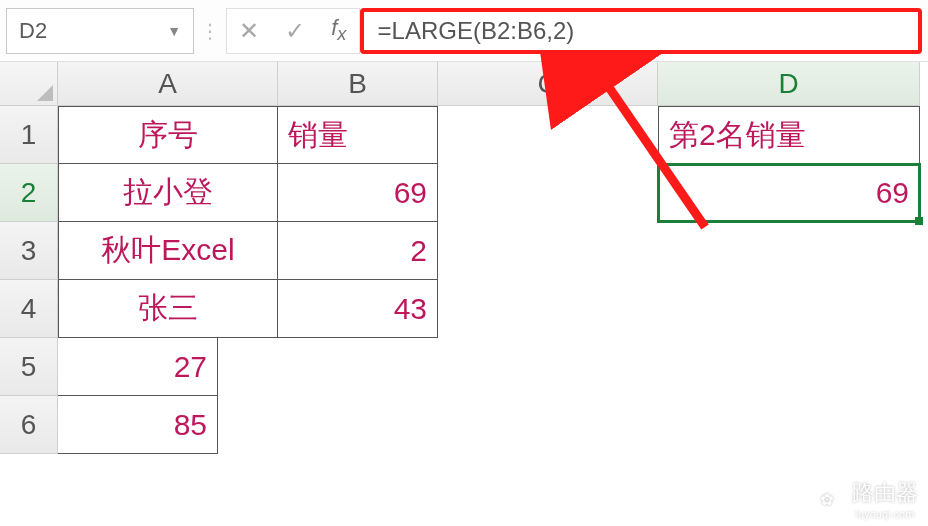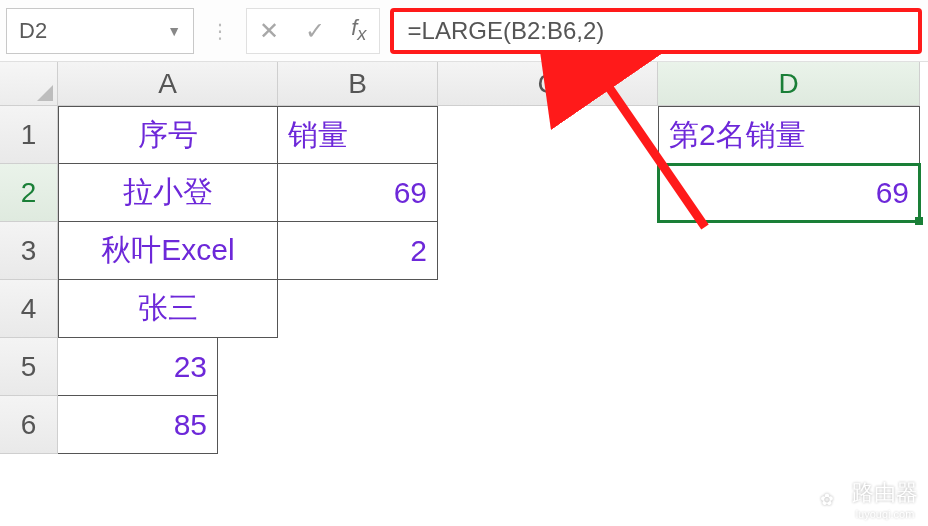--- a/index.html
+++ b/index.html
@@ -11,21 +11,20 @@
     overflow: hidden;
     position: relative;
   }
 
   
   .formula-row {
     display: flex;
     align-items: center;
     height: 62px;
     padding: 8px 6px;
-    gap: 10px;
     background: #fdfdfd;
     border-bottom: 1px solid #e0e0e0;
   }
   .name-box {
     width: 188px;
     height: 46px;
     background: #ffffff;
     border: 1px solid #c8c8c8;
     display: flex;
     align-items: center;
@@ -135,21 +134,21 @@
     color: #555;
   }
   .row-h.sel { color: #1a7f37; background: linear-gradient(#eaf3ea,#dfeadf);}
   .cell {
     border-right: 1px solid #e0e0e0;
     border-bottom: 1px solid #e0e0e0;
     display: flex;
     align-items: center;
     padding: 0 10px;
     font-size: 30px;
-    color: #6d28d9;
+    color: #be185d;
     background: #fff;
   }
   .cell.center { justify-content: center; }
   .cell.right  { justify-content: flex-end; }
   .table-box .cell { border-right: 1.5px solid #555; border-bottom: 1.5px solid #555;}
   .table-box .cell.first-col { border-left: 1.5px solid #555;}
   .table-head .cell { border-top: 1.5px solid #555;}
   
   .d-cell {
     border: 1.5px solid #555;
@@ -246,27 +245,28 @@
     <div class="row-h">3</div>
     <div class="cell col-A center first-col">秋叶Excel</div>
     <div class="cell col-B right">2</div>
     <div class="cell col-C" style="border:none"></div>
     <div class="cell col-D" style="border:none"></div>
   </div>
 
   <div class="row table-box">
     <div class="row-h">4</div>
     <div class="cell col-A center first-col">张三</div>
+    <div class="cell col-B right">43</div>
     <div class="cell col-C" style="border:none"></div>
     <div class="cell col-D" style="border:none"></div>
   </div>
 
   <div class="row table-box">
     <div class="row-h">5</div>
-    <div class="cell col-B right">23</div>
+    <div class="cell col-B right">27</div>
     <div class="cell col-C" style="border:none"></div>
     <div class="cell col-D" style="border:none"></div>
   </div>
 
   <div class="row table-box">
     <div class="row-h">6</div>
     <div class="cell col-B right">85</div>
     <div class="cell col-C" style="border:none"></div>
     <div class="cell col-D" style="border:none"></div>
   </div>

